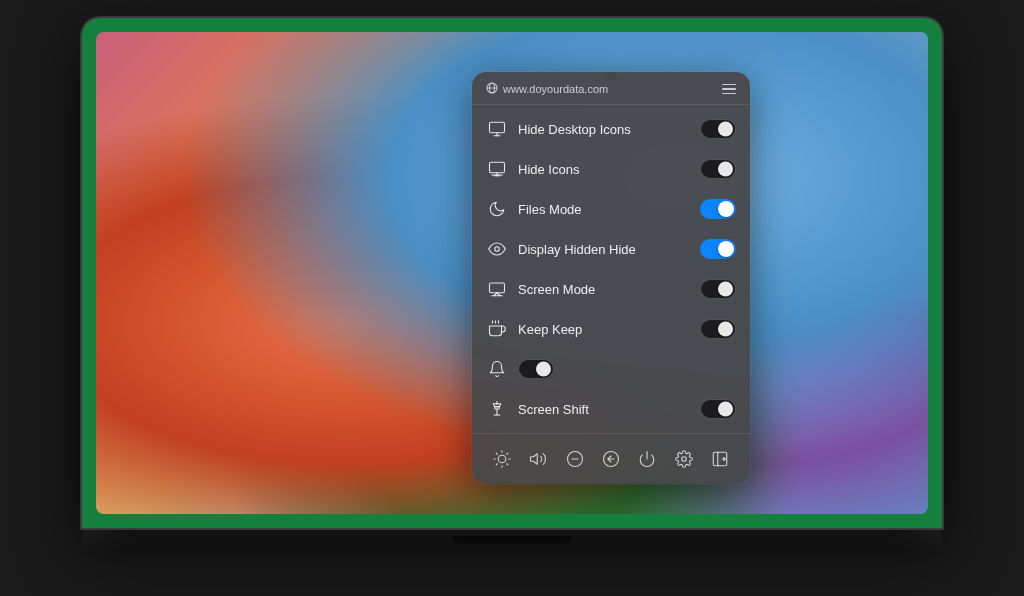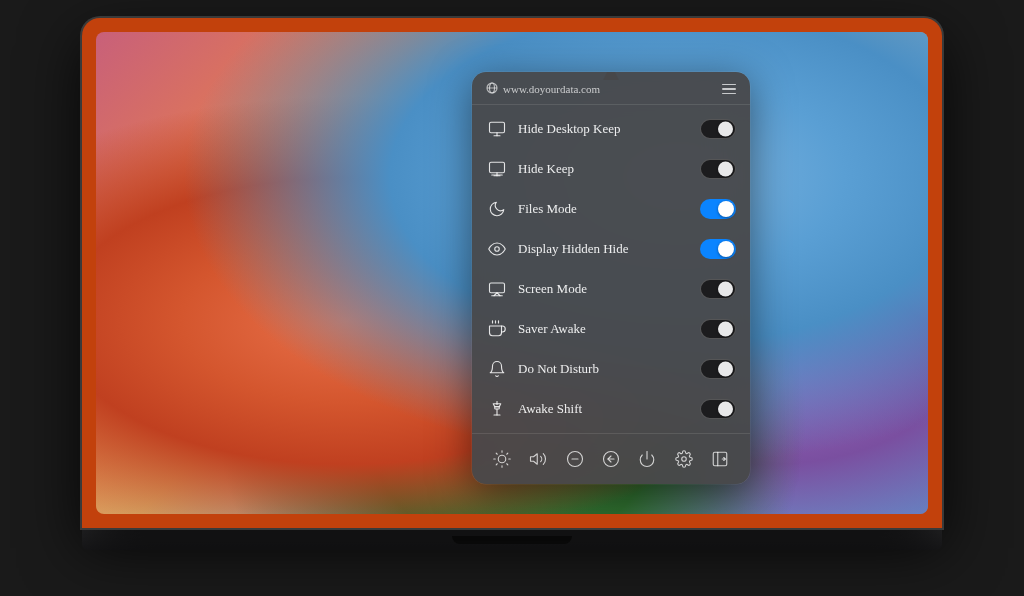--- a/index.html
+++ b/index.html
@@ -21,26 +21,25 @@
       height: 560px;
       position: relative;
       display: flex;
       flex-direction: column;
       align-items: center;
     }
 
     .screen-bezel {
       width: 860px;
       height: 510px;
-      background: #c2410c;
+      background: #15803d;
       border-radius: 18px 18px 0 0;
       padding: 14px;
       position: relative;
       box-shadow: 0 0 0 2px #3a3a3a, 0 20px 60px rgba(0,0,0,0.8);
-      font-family: Liberation Serif, serif;
     }
 
     .screen-inner {
       width: 100%;
       height: 100%;
       border-radius: 8px;
       overflow: hidden;
       position: relative;
     }
 
@@ -293,36 +292,36 @@
         <div class="toggle-list">
 
           <div class="toggle-row">
             <div class="row-icon">
               <svg class="icon-svg" viewBox="0 0 24 24">
                 <rect x="2" y="3" width="20" height="14" rx="2"></rect>
                 <line x1="8" y1="21" x2="16" y2="21"></line>
                 <line x1="12" y1="17" x2="12" y2="21"></line>
               </svg>
             </div>
-            <span class="row-label">Hide Desktop Keep</span>
+            <span class="row-label">Hide Desktop Icons</span>
             <div class="toggle on-dark">
               <div class="toggle-thumb"></div>
             </div>
           </div>
 
           <div class="toggle-row">
             <div class="row-icon">
               <svg class="icon-svg" viewBox="0 0 24 24">
                 <rect x="2" y="3" width="20" height="14" rx="2"></rect>
                 <line x1="8" y1="21" x2="16" y2="21"></line>
                 <line x1="12" y1="17" x2="12" y2="21"></line>
                 <line x1="5" y1="20" x2="19" y2="20"></line>
               </svg>
             </div>
-            <span class="row-label">Hide Keep</span>
+            <span class="row-label">Hide Icons</span>
             <div class="toggle on-dark">
               <div class="toggle-thumb"></div>
             </div>
           </div>
 
           <div class="toggle-row">
             <div class="row-icon">
               <svg class="icon-svg" viewBox="0 0 24 24">
                 <path d="M21 12.79A9 9 0 1 1 11.21 3 7 7 0 0 0 21 12.79z"></path>
               </svg>
@@ -363,50 +362,49 @@
           <div class="toggle-row">
             <div class="row-icon">
               <svg class="icon-svg" viewBox="0 0 24 24">
                 <path d="M18 8h1a4 4 0 0 1 0 8h-1"></path>
                 <path d="M2 8h16v9a4 4 0 0 1-4 4H6a4 4 0 0 1-4-4V8z"></path>
                 <line x1="6" y1="1" x2="6" y2="4"></line>
                 <line x1="10" y1="1" x2="10" y2="4"></line>
                 <line x1="14" y1="1" x2="14" y2="4"></line>
               </svg>
             </div>
-            <span class="row-label">Saver Awake</span>
+            <span class="row-label">Keep Keep</span>
             <div class="toggle on-dark">
               <div class="toggle-thumb"></div>
             </div>
           </div>
 
           <div class="toggle-row">
             <div class="row-icon">
               <svg class="icon-svg" viewBox="0 0 24 24">
                 <path d="M18 8A6 6 0 0 0 6 8c0 7-3 9-3 9h18s-3-2-3-9"></path>
                 <path d="M13.73 21a2 2 0 0 1-3.46 0"></path>
               </svg>
             </div>
-            <span class="row-label">Do Not Disturb</span>
             <div class="toggle on-dark">
               <div class="toggle-thumb"></div>
             </div>
           </div>
 
           <div class="toggle-row">
             <div class="row-icon">
               <svg class="icon-svg" viewBox="0 0 24 24">
                 <line x1="12" y1="2" x2="12" y2="6"></line>
                 <path d="M9 9l-2-4h10l-2 4z"></path>
                 <rect x="9" y="9" width="6" height="3" rx="1"></rect>
                 <line x1="12" y1="12" x2="12" y2="20"></line>
                 <line x1="8" y1="20" x2="16" y2="20"></line>
               </svg>
             </div>
-            <span class="row-label">Awake Shift</span>
+            <span class="row-label">Screen Shift</span>
             <div class="toggle on-dark">
               <div class="toggle-thumb"></div>
             </div>
           </div>
 
         </div>
 
         <div class="panel-toolbar">
 
           <div class="toolbar-btn">

